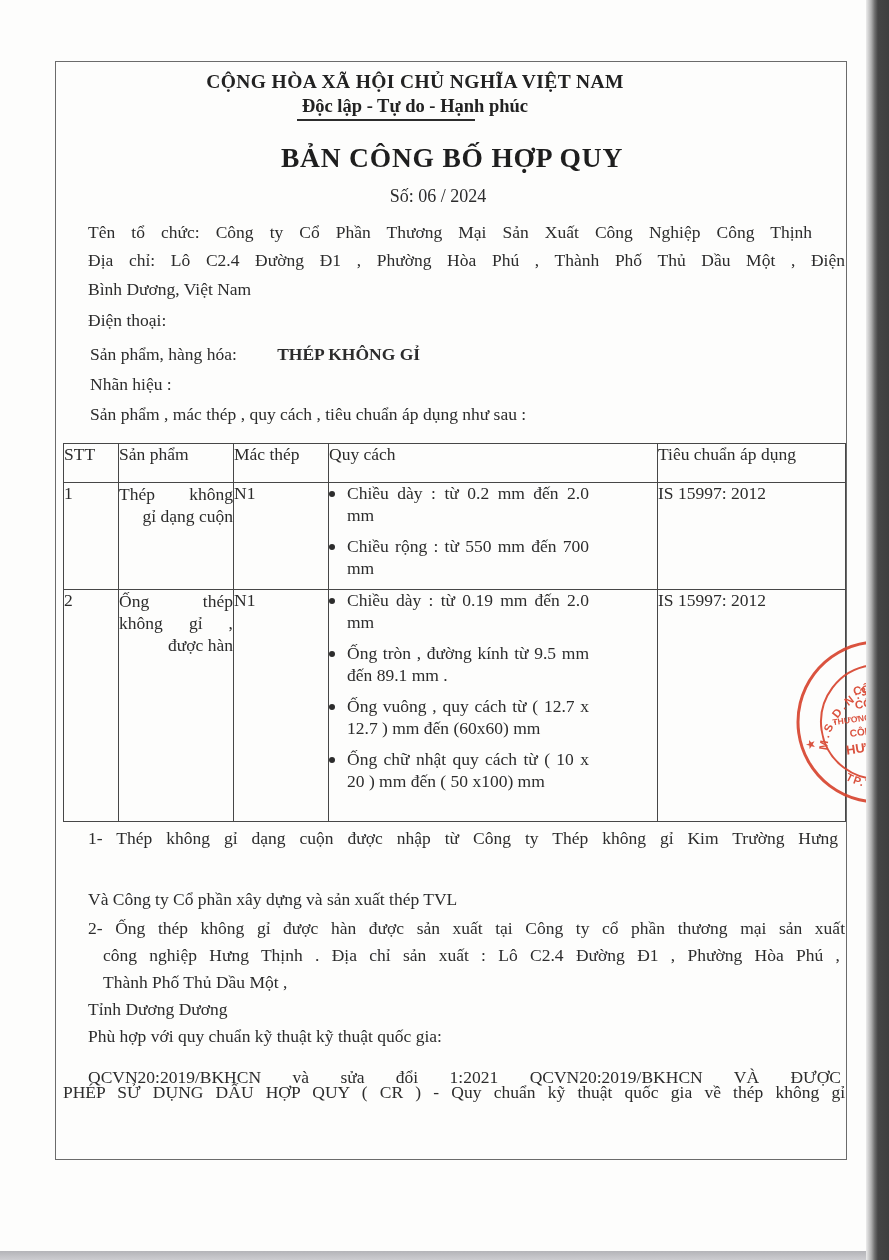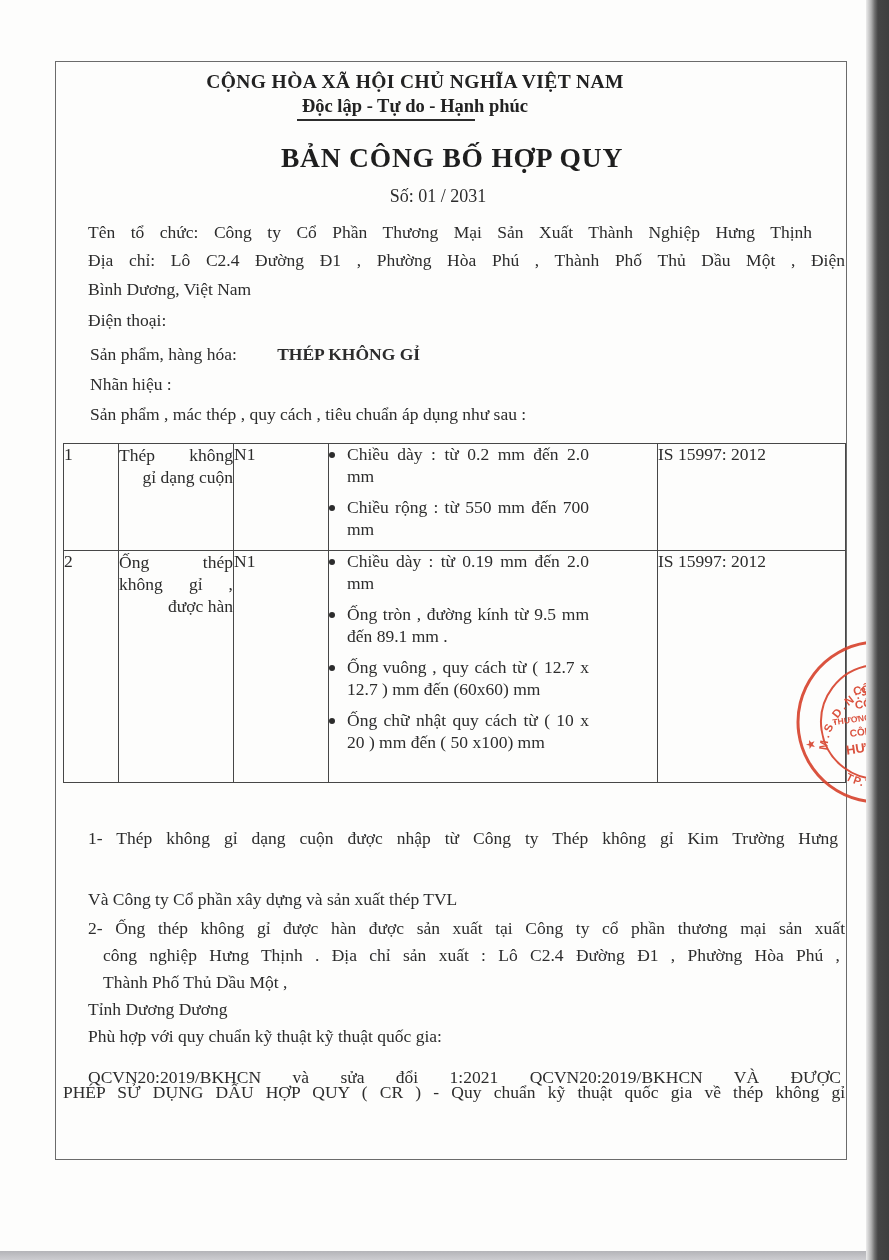--- a/index.html
+++ b/index.html
@@ -86,39 +86,46 @@
 </style>
 </head>
 <body>
 
 <div class="abs page-frame"></div>
 
 <div class="abs country">CỘNG HÒA XÃ HỘI CHỦ NGHĨA VIỆT NAM</div>
 <div class="abs motto">Độc lập - Tự do - Hạnh phúc</div>
 <div class="abs motto-underline"></div>
 <div class="abs doc-title">BẢN CÔNG BỐ HỢP QUY</div>
-<div class="abs doc-number">Số: 01 / 2031</div>
-
-<div class="abs ln stretch l-ten">Tên tổ chức: Công ty Cổ Phần Thương Mại Sản Xuất Thành Nghiệp Hưng Thịnh</div>
+<div class="abs doc-number">Số: 06 / 2024</div>
+
+<div class="abs ln stretch l-ten">Tên tổ chức: Công ty Cổ Phần Thương Mại Sản Xuất Công Nghiệp Công Thịnh</div>
 <div class="abs ln stretch l-diachi">Địa chỉ: Lô C2.4 Đường Đ1 , Phường Hòa Phú , Thành Phố Thủ Dầu Một , Điện</div>
 <div class="abs ln l-binhduong">Bình Dương, Việt Nam</div>
 <div class="abs ln l-dienthoai">Điện thoại:</div>
 <div class="abs ln l-sanpham"><span>Sản phẩm, hàng hóa: </span><span class="bold">THÉP KHÔNG GỈ</span></div>
 <div class="abs ln l-nhanhieu">Nhãn hiệu :</div>
 <div class="abs ln l-intro">Sản phẩm , mác thép , quy cách , tiêu chuẩn áp dụng như sau :</div>
 
 <table class="spec">
   <colgroup>
       <col class="c1">
       <col class="c2">
       <col class="c3">
       <col class="c4">
       <col class="c5">
     </colgroup>
   <tbody>
+      <tr class="hrow">
+    <th class="h h-stt">STT</th>
+    <th class="h">Sản phẩm</th>
+    <th class="h">Mác thép</th>
+    <th class="h">Quy cách</th>
+    <th class="h">Tiêu chuẩn áp dụng</th>
+  </tr>
   <tr class="r1">
     <td class="stt">1</td>
     <td class="sp">
       <div class="sp-line jline">Thép không</div>
       <div class="sp-line">gỉ dạng cuộn</div>
     </td>
     <td class="mac">N1</td>
     <td class="quy">
       <div class="bullet-item">
             <span class="dot"></span>

